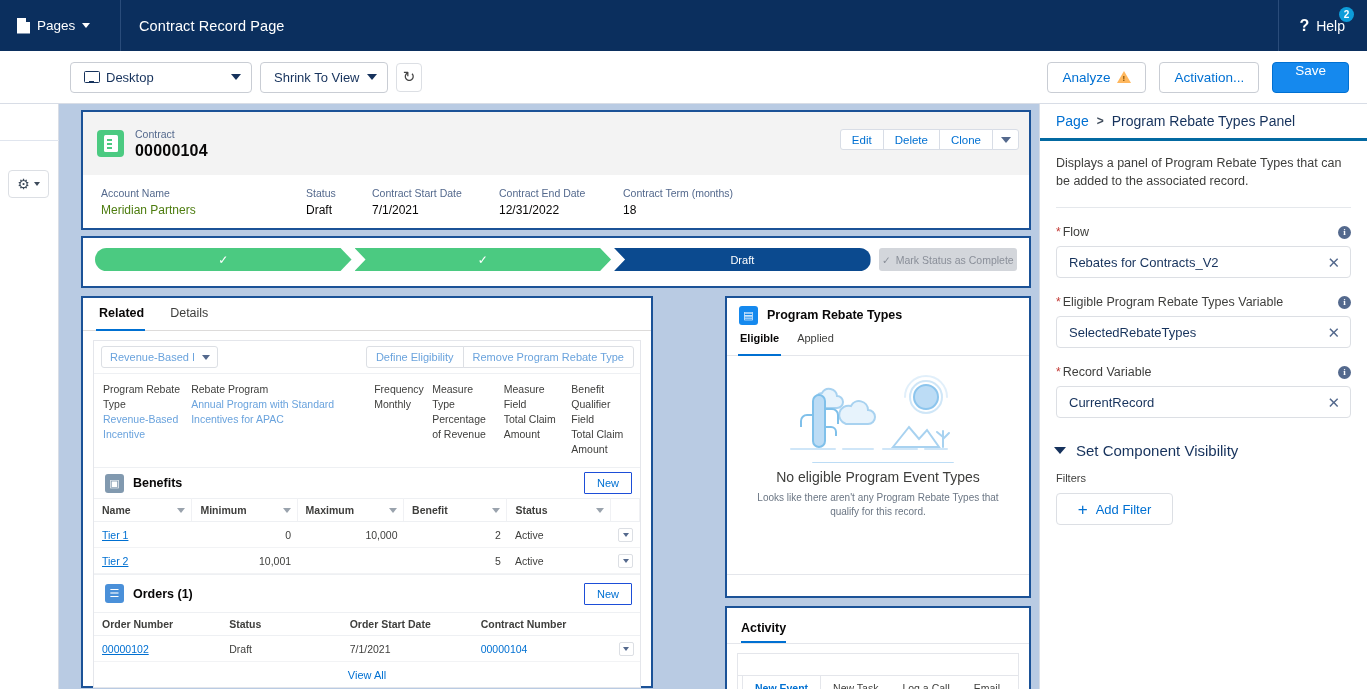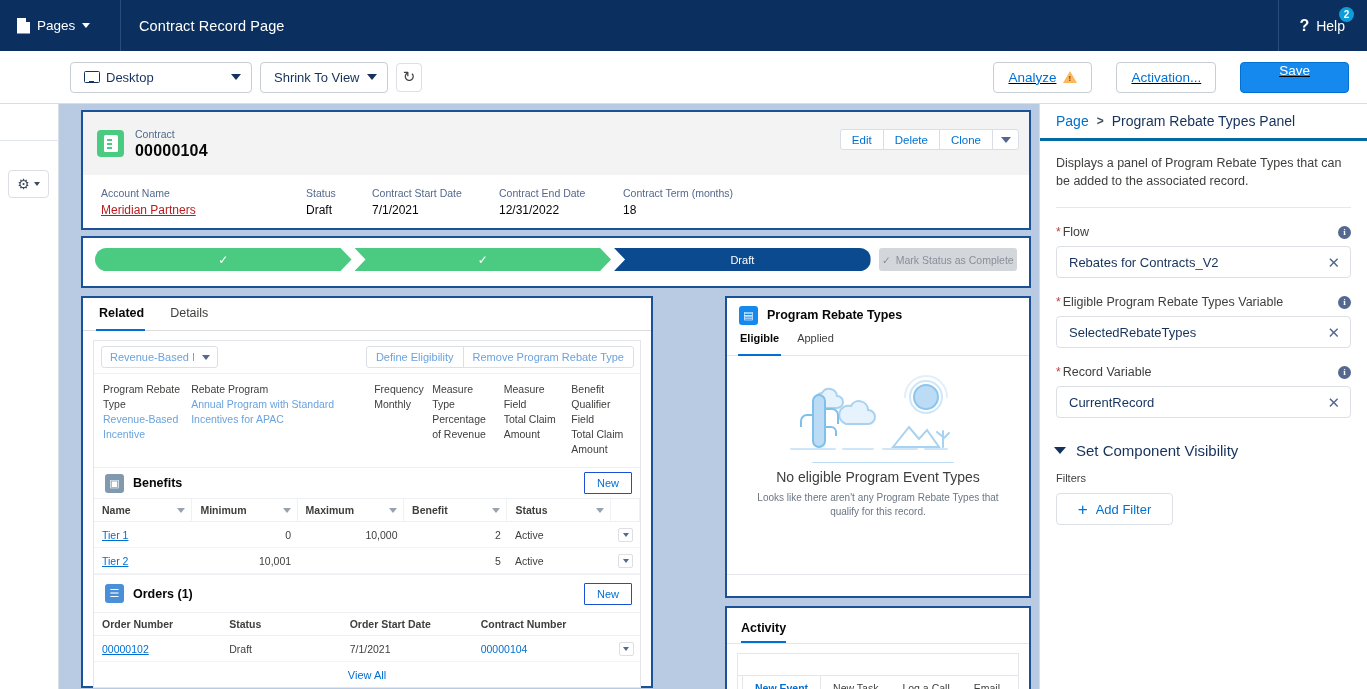--- a/index.html
+++ b/index.html
@@ -63,33 +63,33 @@
   .combo-label { flex:1 1 auto; }
   .monitor-icon { width:14px;height:12px;position:relative; margin-right:8px;flex:0 0 auto;}
   .monitor-icon:before{content:"";position:absolute;left:0;top:0;width:14px;height:9.5px;border:1.6px solid #16325c;border-radius:1.5px;}
   .monitor-icon:after{content:"";position:absolute;left:4.5px;bottom:0;width:5px;height:1.8px;background:#16325c;}
   .tri-down { width:0;height:0;border-left:5px solid transparent;border-right:5px solid transparent;border-top:6px solid #16325c; }
   .refresh-btn {
     margin-left:8px; width:26px;height:29px; border:1px solid #dcdfe4;
     border-radius:4px; background:#fff; display:flex;align-items:center;justify-content:center;
     cursor:pointer; color:#444; font-size:15px;
   }
-  .toolbar-right { margin-left:auto; display:flex; align-items:center; gap:24px; padding-right:18px;text-decoration:underline; }
+  .toolbar-right { margin-left:auto; display:flex; align-items:center; gap:13px; padding-right:18px; }
   .btn-outline {
     height:31px; padding:0 14px; border:1px solid #c9cdd4; border-radius:4px;
     background:#fff; color:#0070d2; font-size:13.5px; cursor:pointer;
     display:flex; align-items:center; gap:7px;
   }
   .warn-tri {
     width:0;height:0;border-left:7px solid transparent;border-right:7px solid transparent;
     border-bottom:12px solid #ffb75d; position:relative;
   }
   .warn-tri:after{content:"!";position:absolute;left:-2px;top:3px;font-size:8px;color:#7a4a00;font-weight:bold;}
   .btn-primary {
-    height:31px; padding:0 38px; border:1px solid #0070d2; border-radius:4px;
+    height:31px; padding:0 22px; border:1px solid #0070d2; border-radius:4px;
     background:#1589ee; color:#fff; font-size:13.5px; cursor:pointer; font-weight:400;
   }
 
   
   .leftrail {
     position:absolute; top:104px; left:0; width:59px; height:585px;
     background:#fff; border-right:1px solid #d8dde6;
   }
   .rail-sep { position:absolute; top:36px; left:0; width:59px; height:1px; background:#e0e5ee; }
   .gear-box {
@@ -128,21 +128,21 @@
     height:21px; padding:0 11px; border:1px solid #d8dde6; background:#fff;
     color:#0070d2; font-size:11.5px; display:flex;align-items:center;
     margin-left:-1px; cursor:pointer;
   }
   .act-btn:first-child{border-radius:3px 0 0 3px;}
   .act-caret { width:27px; justify-content:center; border-radius:0 3px 3px 0; }
   .rec-fields { display:flex; padding:11px 0 0 18px; }
   .fld { margin-right:0; }
   .fld-label { font-size:10.5px; color:#54698d; line-height:15px; }
   .fld-val { font-size:12px; color:#080707; line-height:18px; }
-  .fld-link { color:#b91c1c; text-decoration:underline; }
+  .fld-link { color:#4d7c0f; }
 
   
   .path-wrap {
     position:absolute; top:126px; left:12px; width:950px; height:52px;
     background:#fff;
   }
   .path-row { position:absolute; top:10px; left:12px; right:12px; height:23px; display:flex; align-items:center; }
   .path-stage {
     height:23px; display:flex; align-items:center; justify-content:center;
     color:#fff; font-size:11px; position:relative; margin-right:3px;

